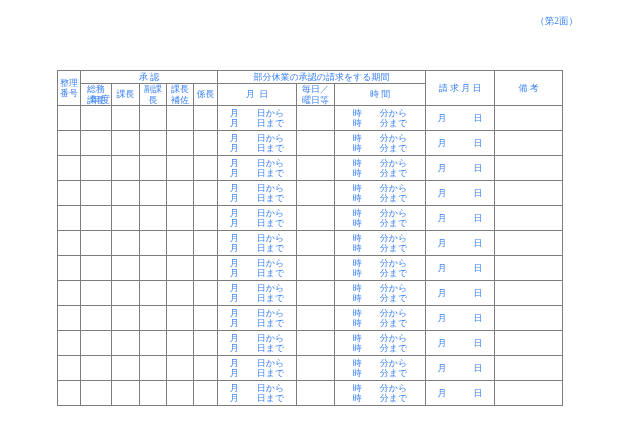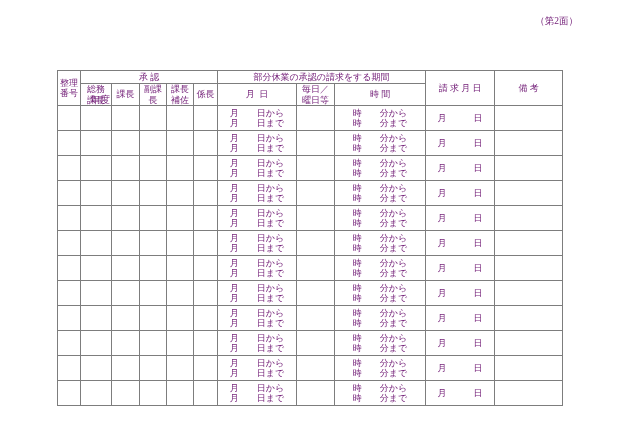--- a/index.html
+++ b/index.html
@@ -1,21 +1,21 @@
 <!DOCTYPE html>
 <html><head>
 <meta charset="utf-8">
 <style>
   html,body { margin:0; padding:0; background:#ffffff; }
   .page {
     position:relative;
     width:630px; height:439px;
     background:#ffffff;
     font-family:"Liberation Serif","DejaVu Serif",serif;
-    color:#701a75;
+    color:#3b82f6;
     overflow:hidden;
   }
   .corner-note {
     position:absolute; top:15px; right:52px;
     font-size:9.5px;
   }
   .form-title {
     position:absolute; top:36px; left:50px;
     font-size:10px;
   }

